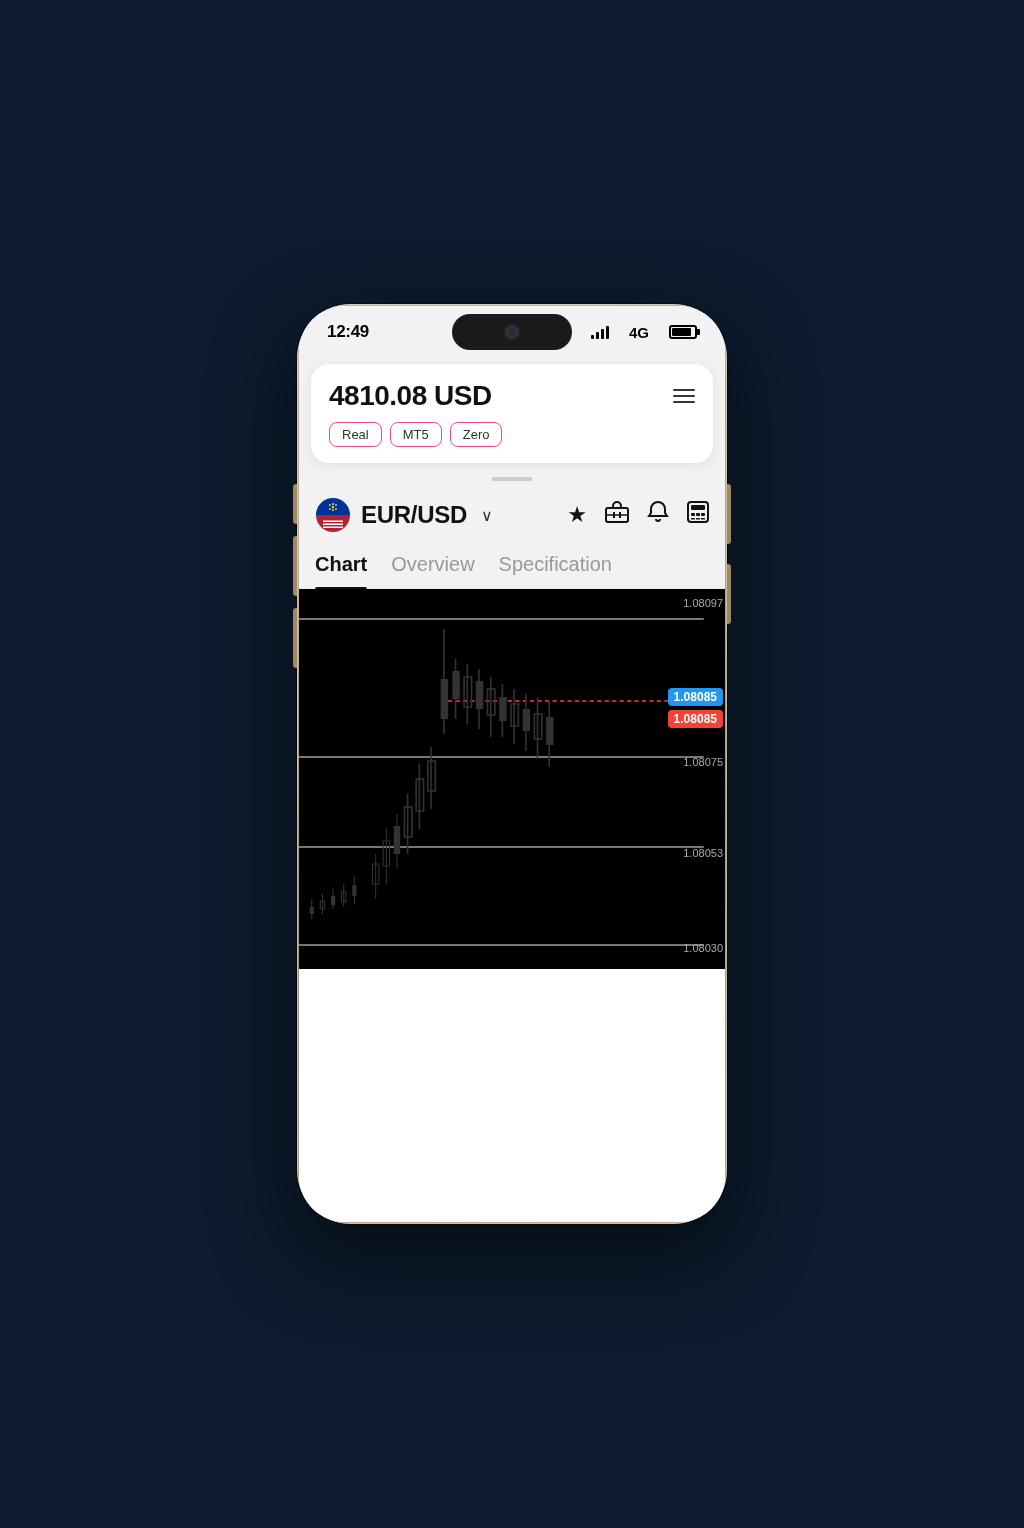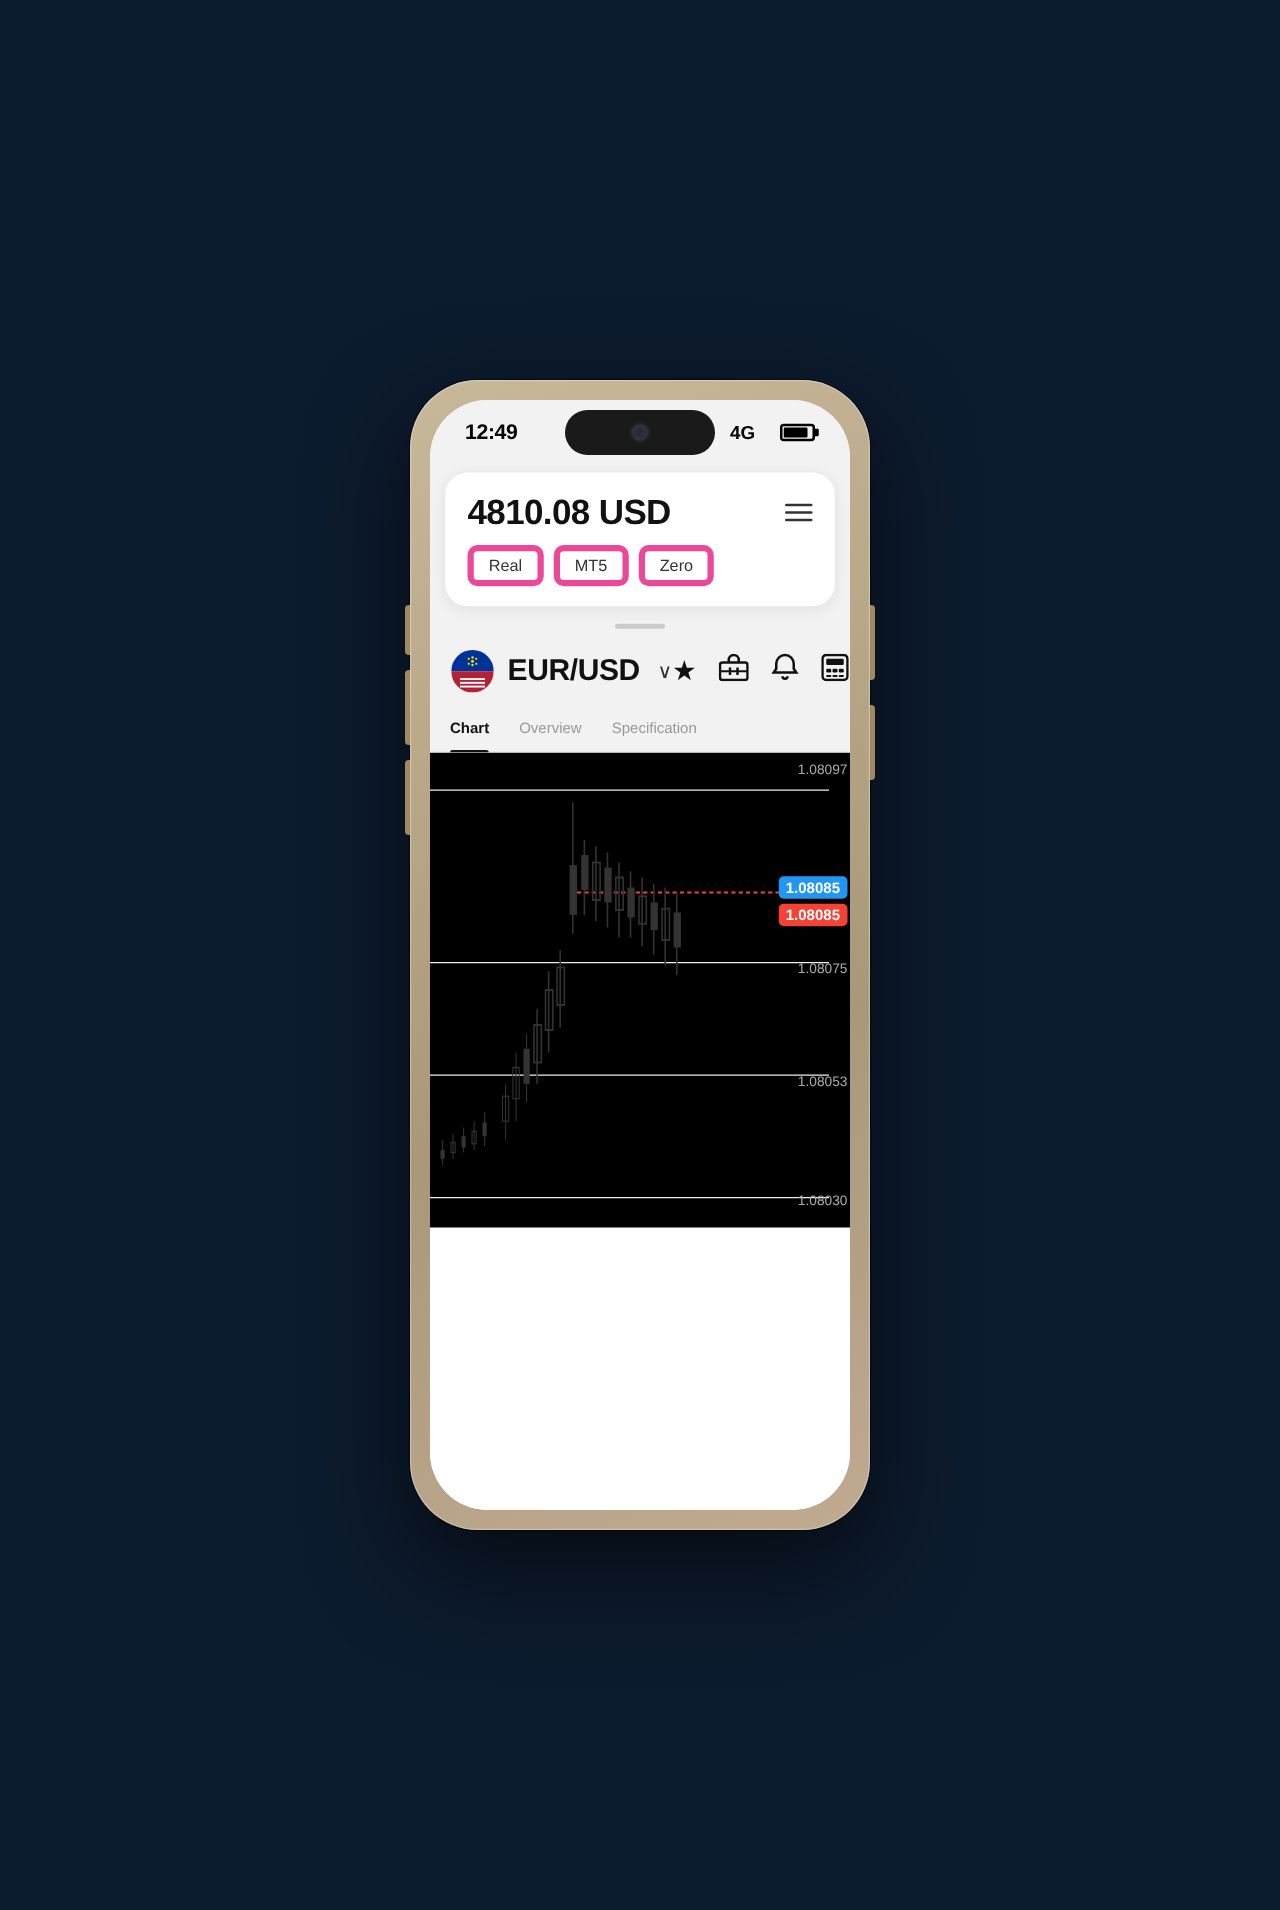--- a/index.html
+++ b/index.html
@@ -7,25 +7,25 @@
     body {
       background: #0d1b2e;
       display: flex;
       justify-content: center;
       align-items: center;
       min-height: 100vh;
       font-family: -apple-system, BlinkMacSystemFont, 'Helvetica Neue', Arial, sans-serif;
     }
 
     .phone-outer {
-      width: 368px;
+      width: 430px;
       height: 920px;
       background: linear-gradient(160deg, #c8b89a 0%, #b8a888 30%, #a89878 60%, #c0aa90 100%);
       border-radius: 54px;
-      padding: 16px;
+      padding: 2px;
       box-shadow:
         inset 0 0 0 1px rgba(255,255,255,0.3),
         0 30px 80px rgba(0,0,0,0.6),
         0 0 0 1px rgba(0,0,0,0.4);
       position: relative;
     }
 
     
     .phone-outer::before {
       content: '';
@@ -225,21 +225,21 @@
       border-radius: 2px;
     }
 
     .account-tags {
       display: flex;
       gap: 8px;
     }
 
     .account-tag {
       background: #fff;
-      border: 5px solid #ec4899;
+      border: 1px solid #ec4899;
       border-radius: 8px;
       padding: 4px 12px;
       font-size: 13px;
       color: #333;
     }
 
     
     .drag-indicator {
       width: 40px;
       height: 4px;
@@ -320,21 +320,21 @@
     .tabs-container {
       display: flex;
       padding: 14px 16px 0;
       gap: 24px;
       border-bottom: 1px solid #e8e8e8;
       margin-top: 6px;
     }
 
     .tab-item {
       padding-bottom: 12px;
-      font-size: 12px;
+      font-size: 20px;
       color: #999;
       cursor: pointer;
       position: relative;
     }
 
     .tab-item.active {
       color: #111;
       font-weight: 600;
     }
 

